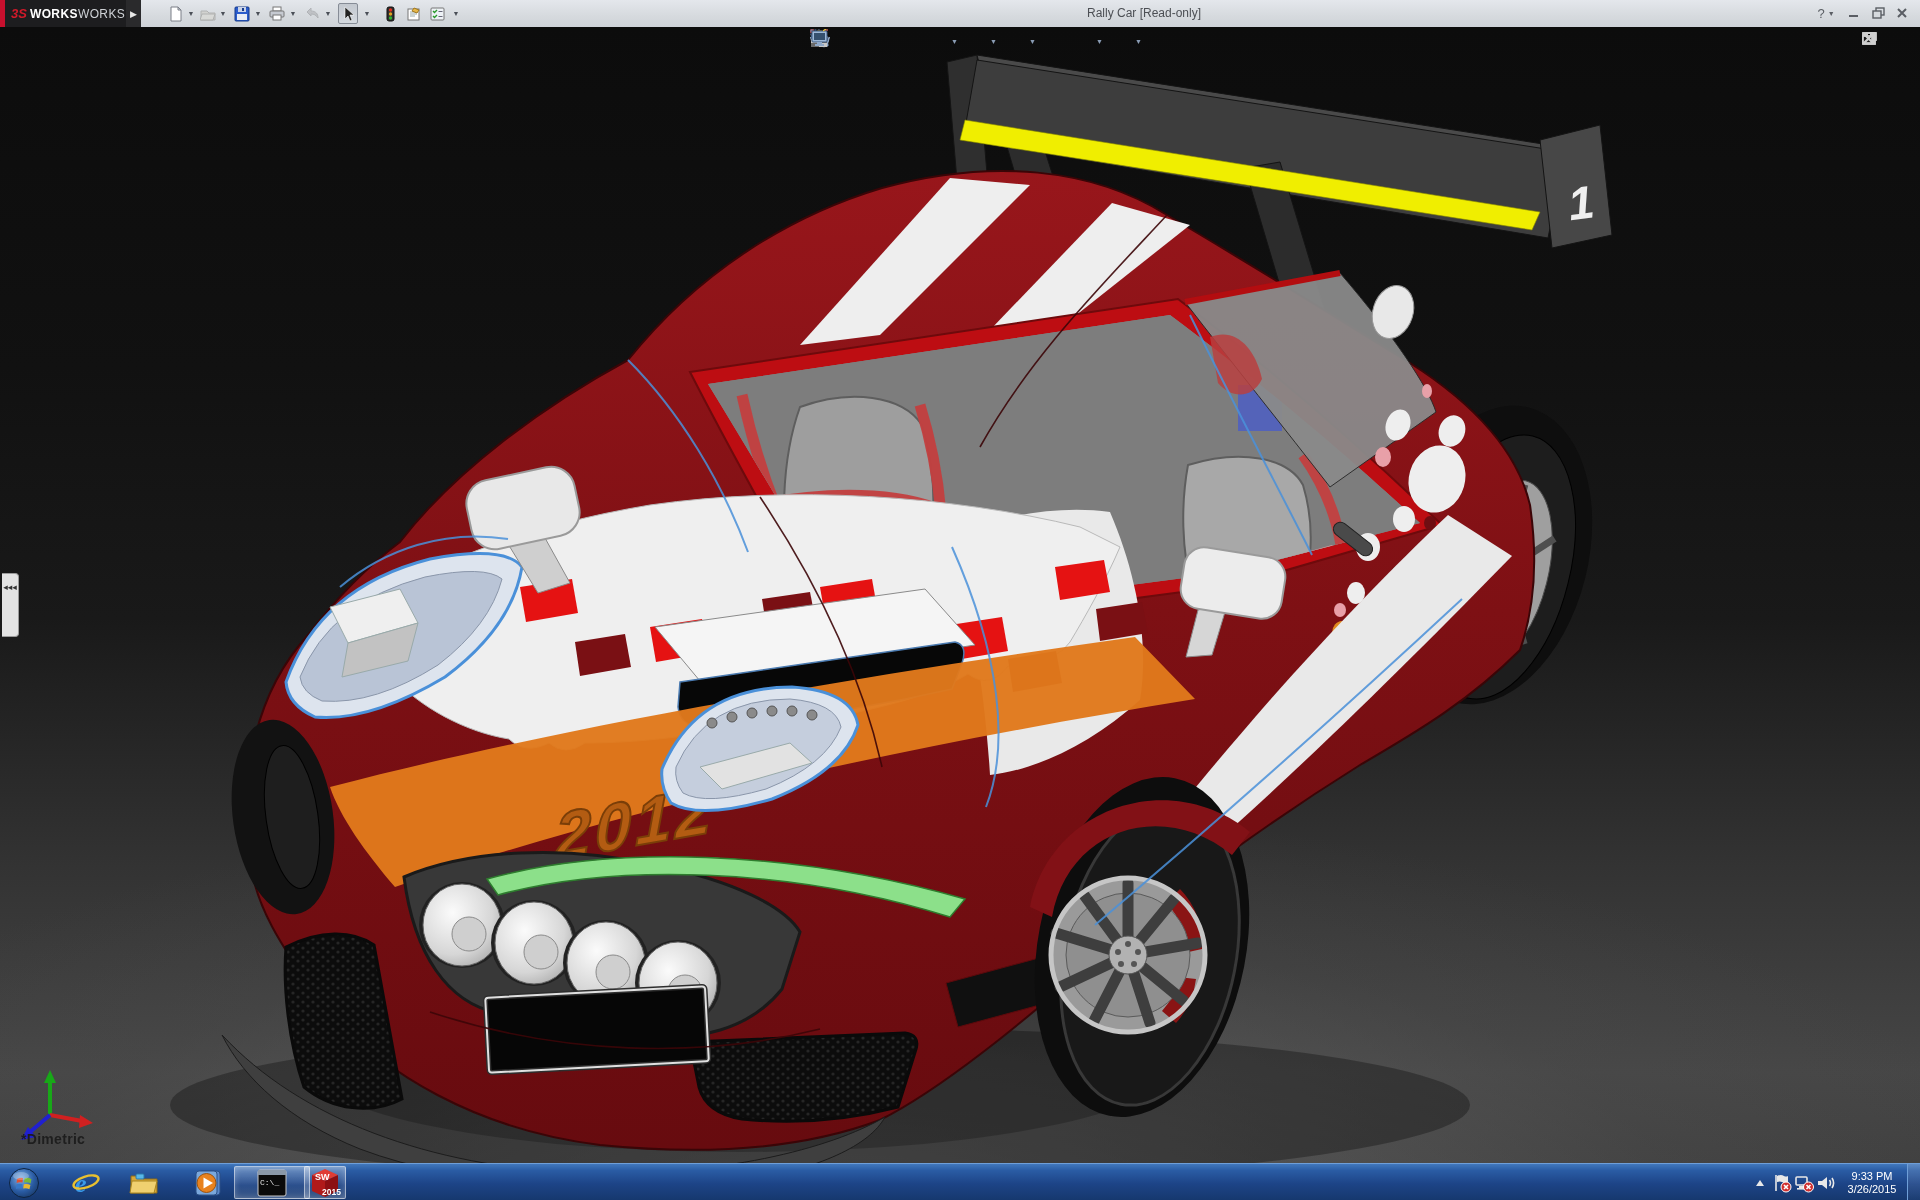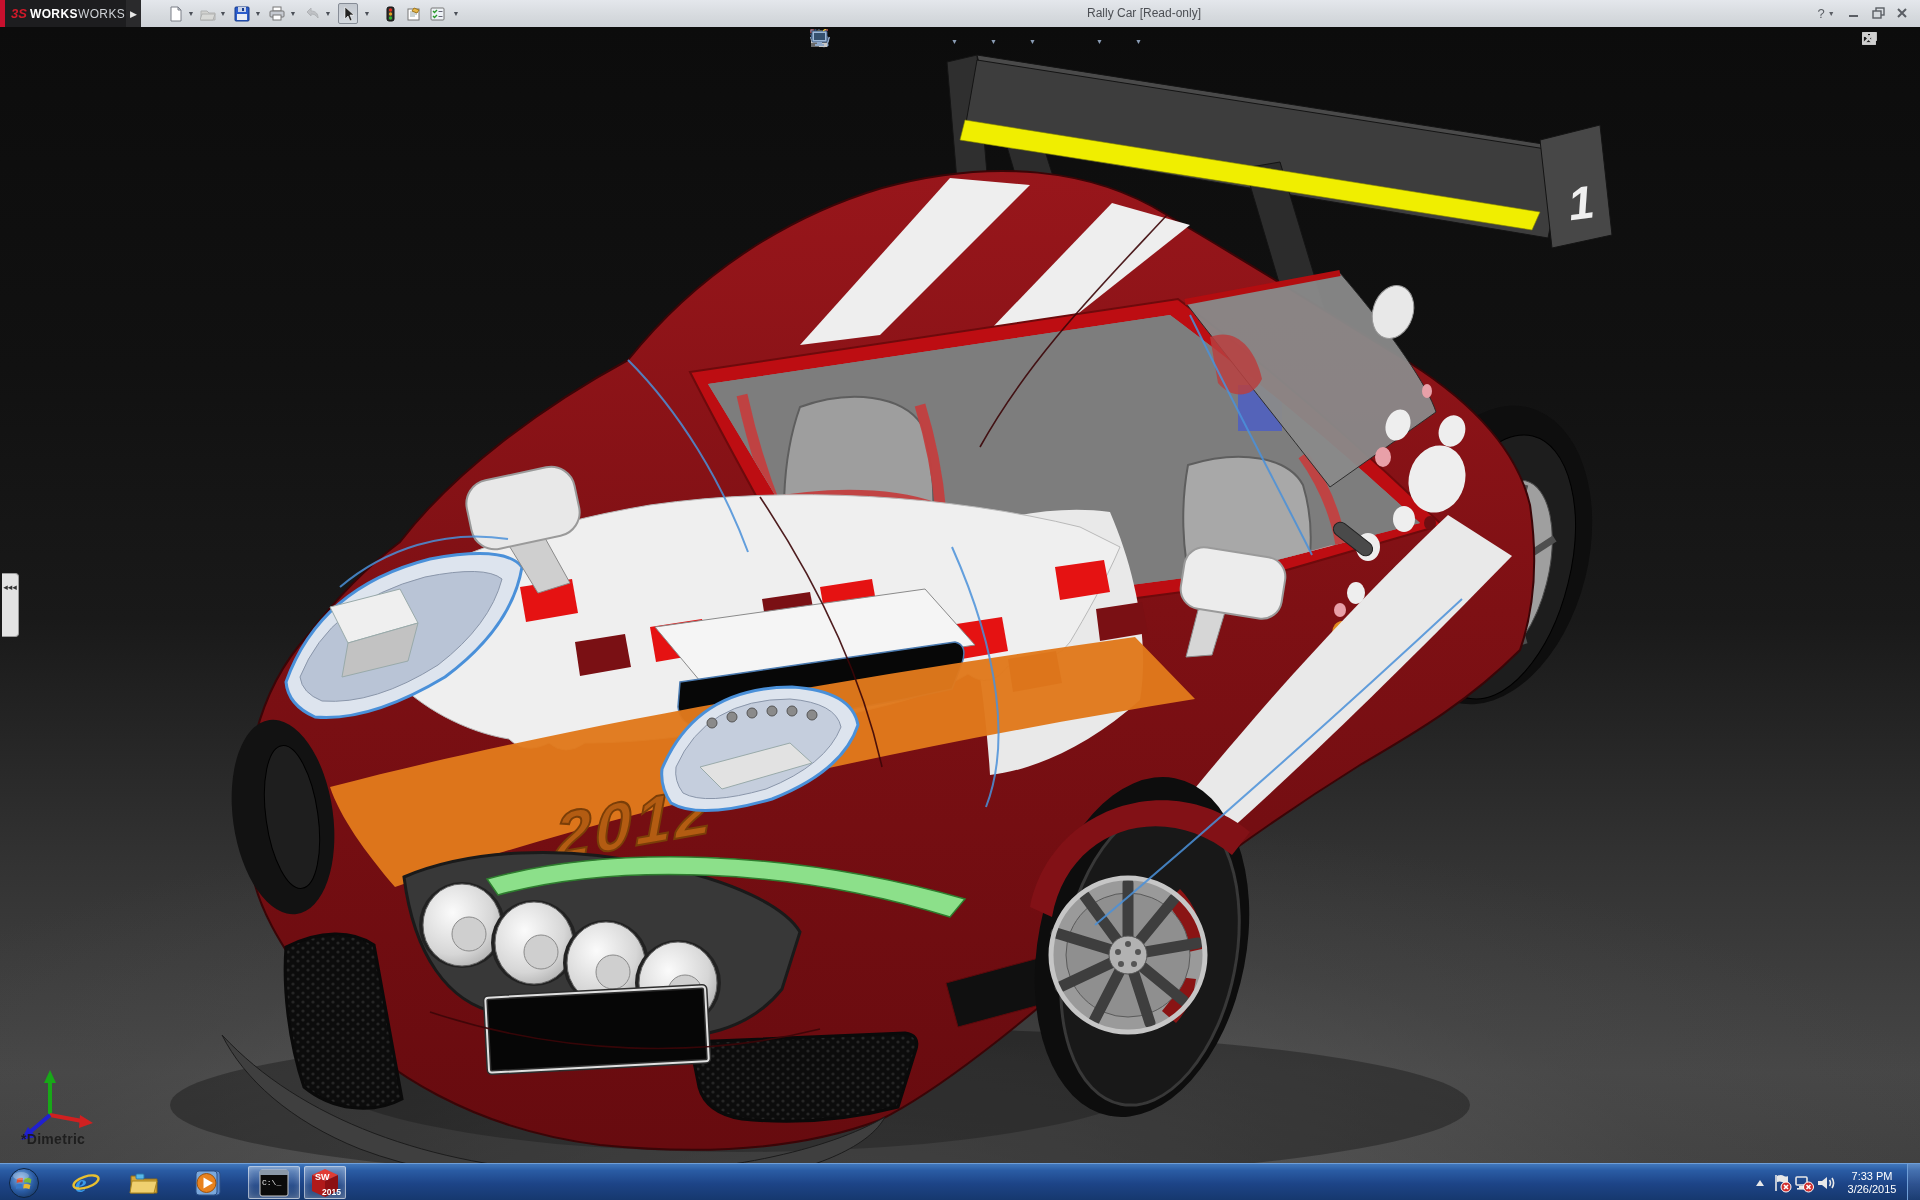--- a/index.html
+++ b/index.html
@@ -605,21 +605,21 @@
     </svg>
   </div>
   <div class="tk-item" style="left:188px">
     <svg width="30" height="30">
       <rect x="6" y="3" width="21" height="24" rx="3" fill="#5a88c8" stroke="#2a4f86"></rect>
       <rect x="3" y="3" width="21" height="24" rx="3" fill="#7aa8dc" stroke="#2a4f86"></rect>
       <circle cx="13.5" cy="15" r="9.5" fill="#e8821e" stroke="#9a5210"></circle>
       <path d="M10.5 9.5 L20 15 L10.5 20.5 Z" fill="#fff"></path>
     </svg>
   </div>
-  <div class="tk-item open" style="left:248px;width:52px">
+  <div class="tk-item open" style="left:234px;width:76px">
     <svg width="30" height="28">
       <rect x="1" y="1" width="28" height="26" rx="2" fill="#0a0a0a" stroke="#c8c8c8"></rect>
       <rect x="1" y="1" width="28" height="5" fill="#8a98a8"></rect>
       <text x="3" y="16" font-size="8" fill="#e8e8e8" font-family="Liberation Mono,monospace">C:\_</text>
     </svg>
   </div>
   <div class="tk-item open" style="left:304px;width:42px">
     <svg width="34" height="32">
       <polygon points="17,2 30,8 17,14 4,8" fill="#e03c34"></polygon>
       <polygon points="4,8 17,14 17,30 4,24" fill="#b01a1a"></polygon>
@@ -652,18 +652,18 @@
         <path d="M12.5 12 l4 4 M16.5 12 l-4 4" stroke="#fff" stroke-width="1.6"></path>
       </svg>
     </div>
     <div class="tray-ic">
       <svg width="20" height="20">
         <path d="M2 8 h4 l5 -4 v12 l-5 -4 h-4 z" fill="#e8e8e8"></path>
         <path d="M13.5 7 q2 3 0 6 M16 5 q3.2 5 0 10" stroke="#e8e8e8" stroke-width="1.6" fill="none"></path>
       </svg>
     </div>
     <div class="clock">
-      <div>7:33 PM</div>
+      <div>9:33 PM</div>
       <div>3/26/2015</div>
     </div>
     <div class="showdesk"></div>
   </div>
 </div>
 
 </body></html>

